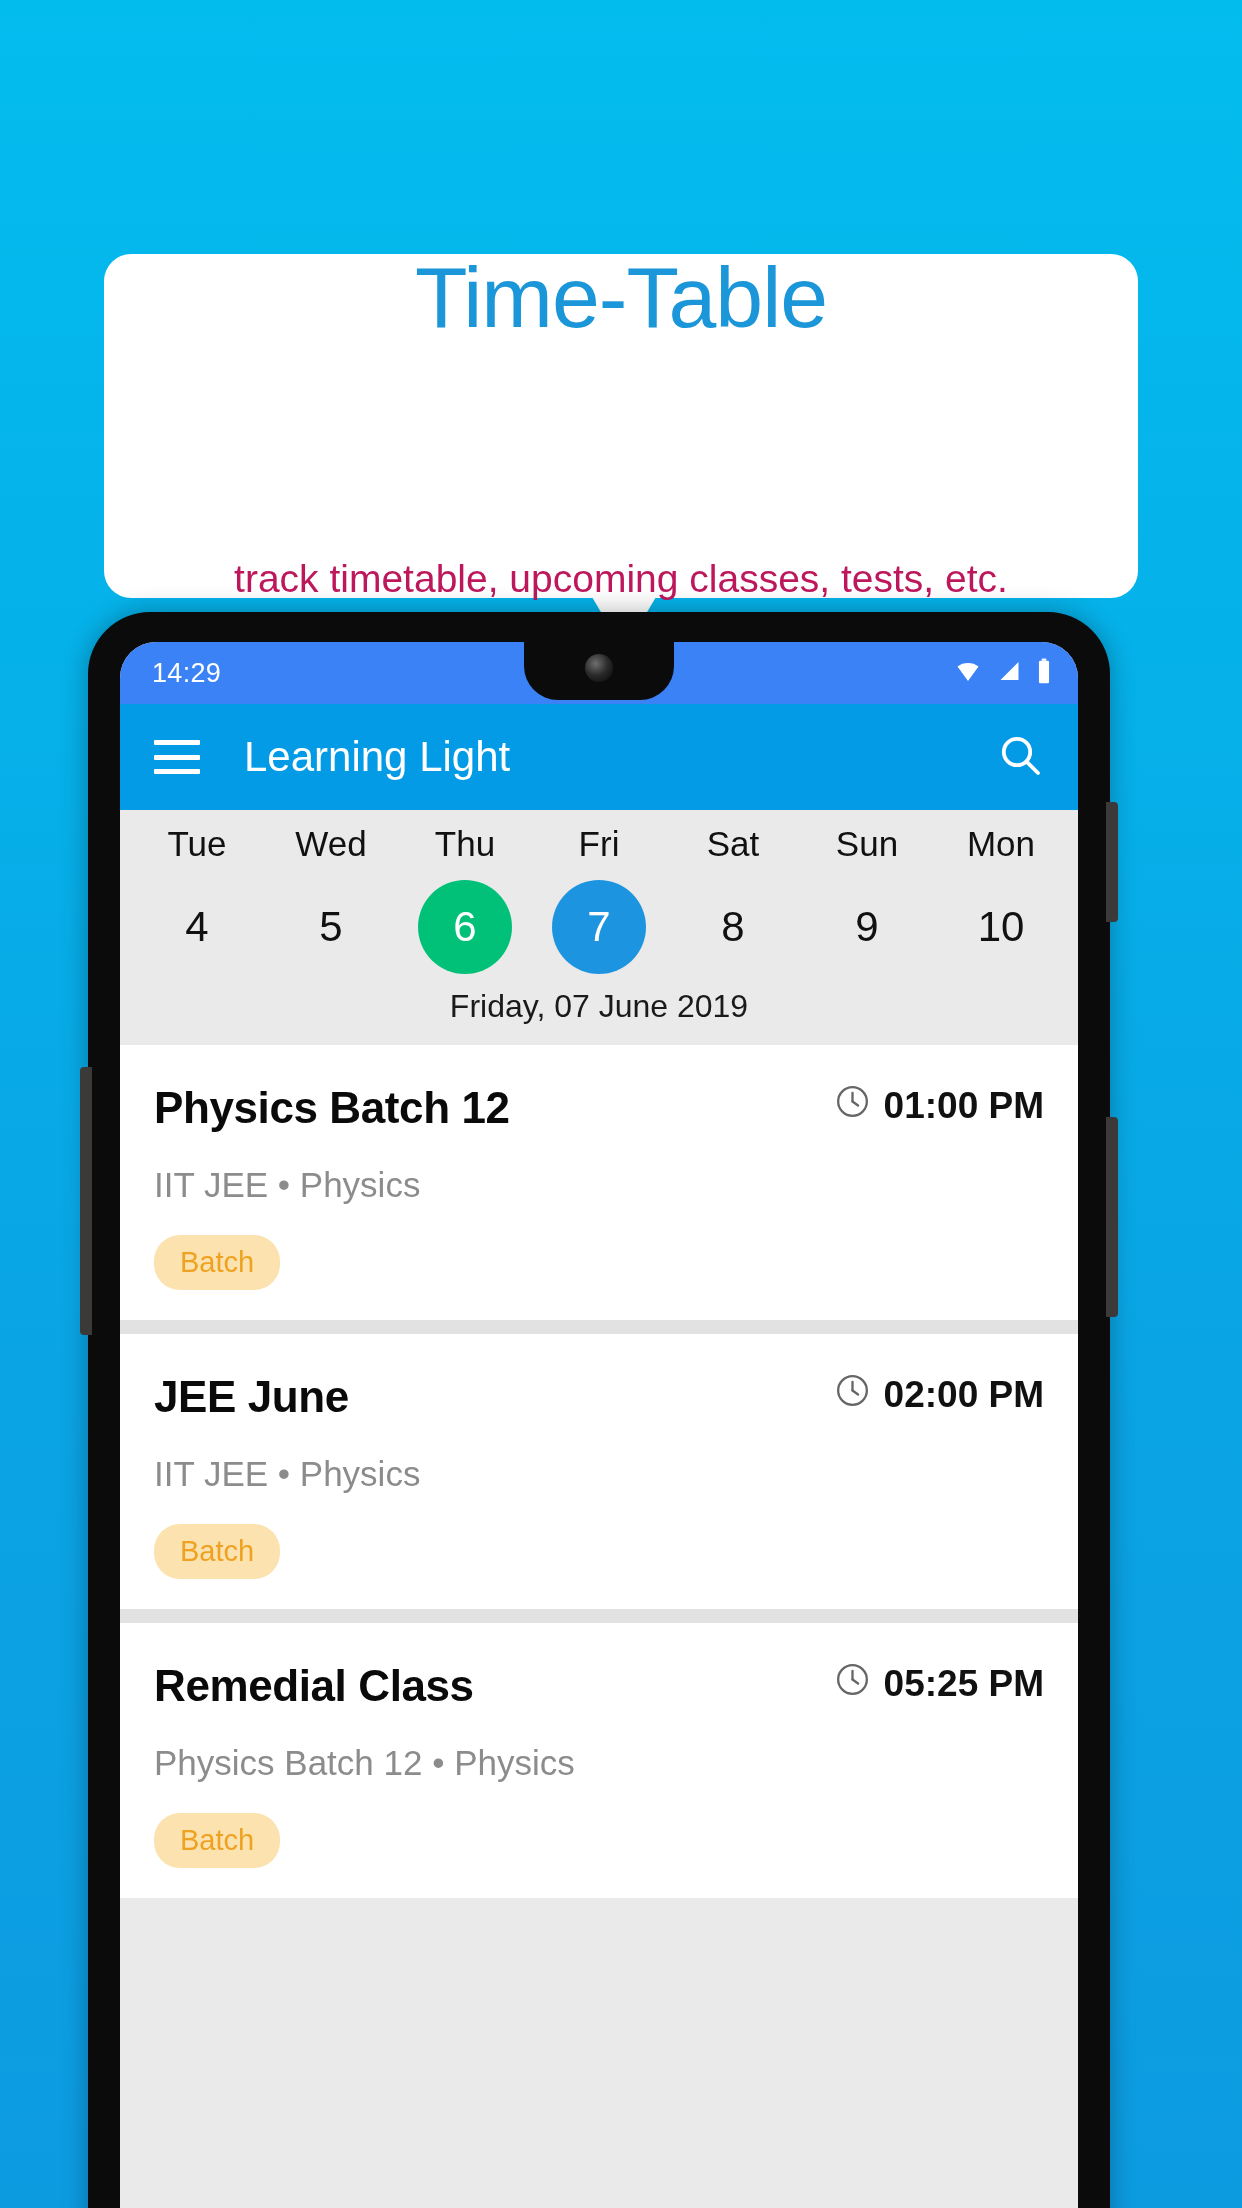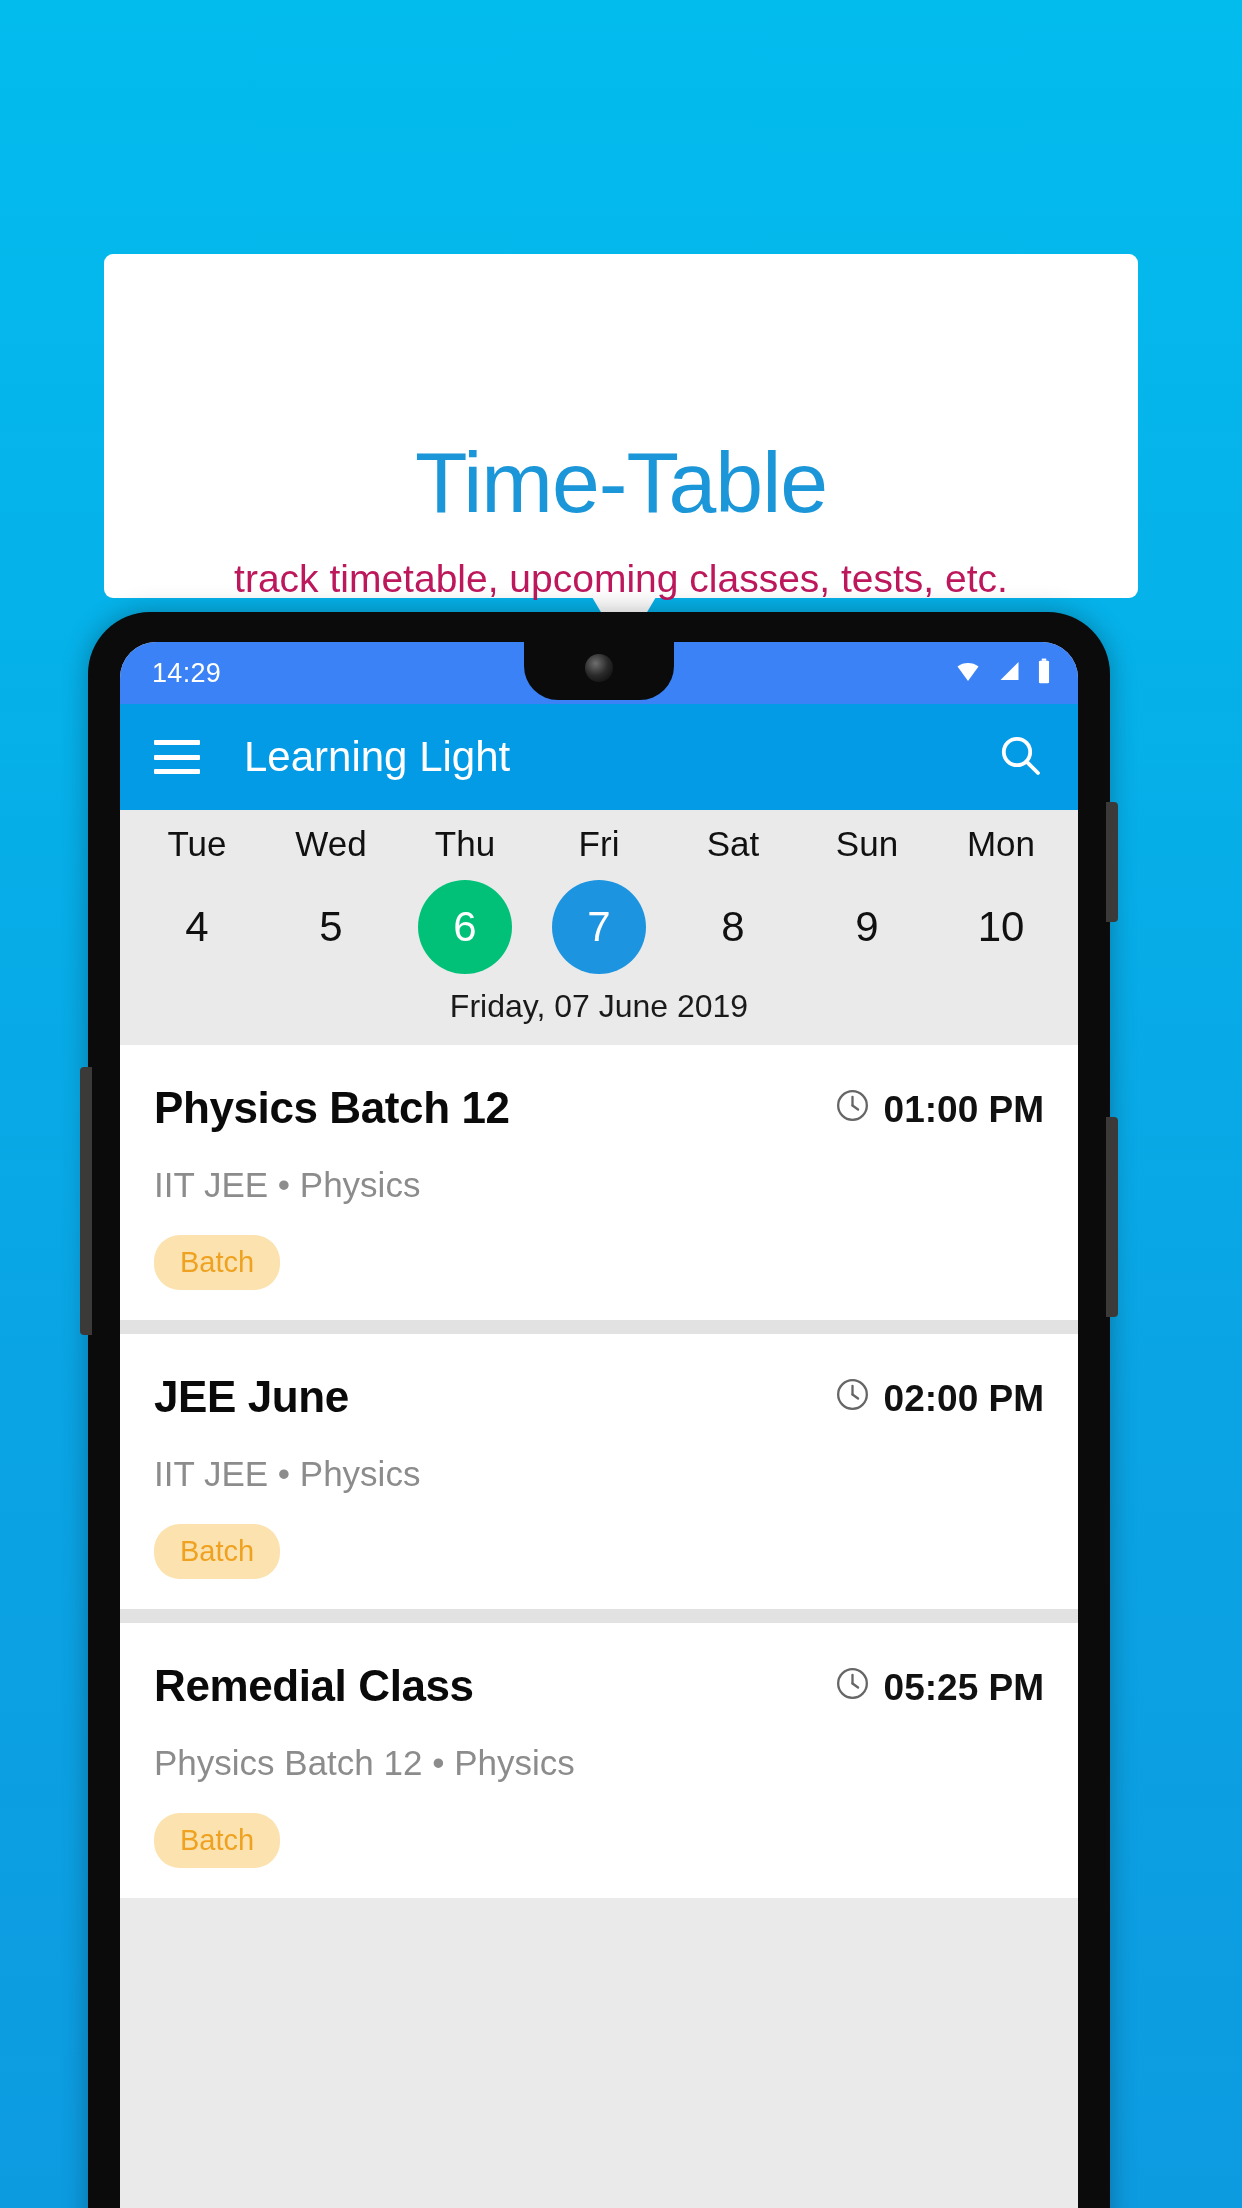--- a/index.html
+++ b/index.html
@@ -16,26 +16,26 @@
   }
 
   
   #promo-bubble {
     position: absolute;
     left: 104px;
     top: 254px;
     width: 1034px;
     height: 344px;
     background: #ffffff;
-    border-radius: 9px;
+    border-radius: 27px;
     box-sizing: border-box;
     display: flex;
     flex-direction: column;
     align-items: center;
-    justify-content: flex-end;
+    justify-content: space-between;
   }
   #promo-tail {
     position: absolute;
     left: 592px;
     top: 597px;
     width: 0;
     height: 0;
     border-left: 32px solid transparent;
     border-right: 32px solid transparent;
     border-top: 54px solid #ffffff;
@@ -229,21 +229,21 @@
     background: #E2E2E2;
   }
   .class-card {
     background: #ffffff;
     margin-bottom: 14px;
     padding: 38px 34px 30px 34px;
     box-sizing: border-box;
   }
   .card-top {
     display: flex;
-    align-items: flex-end;
+    align-items: flex-start;
     justify-content: space-between;
   }
   .card-title {
     font-size: 44px;
     font-weight: 700;
     color: #0A0A0A;
     letter-spacing: -0.4px;
   }
   .card-time {
     display: flex;

